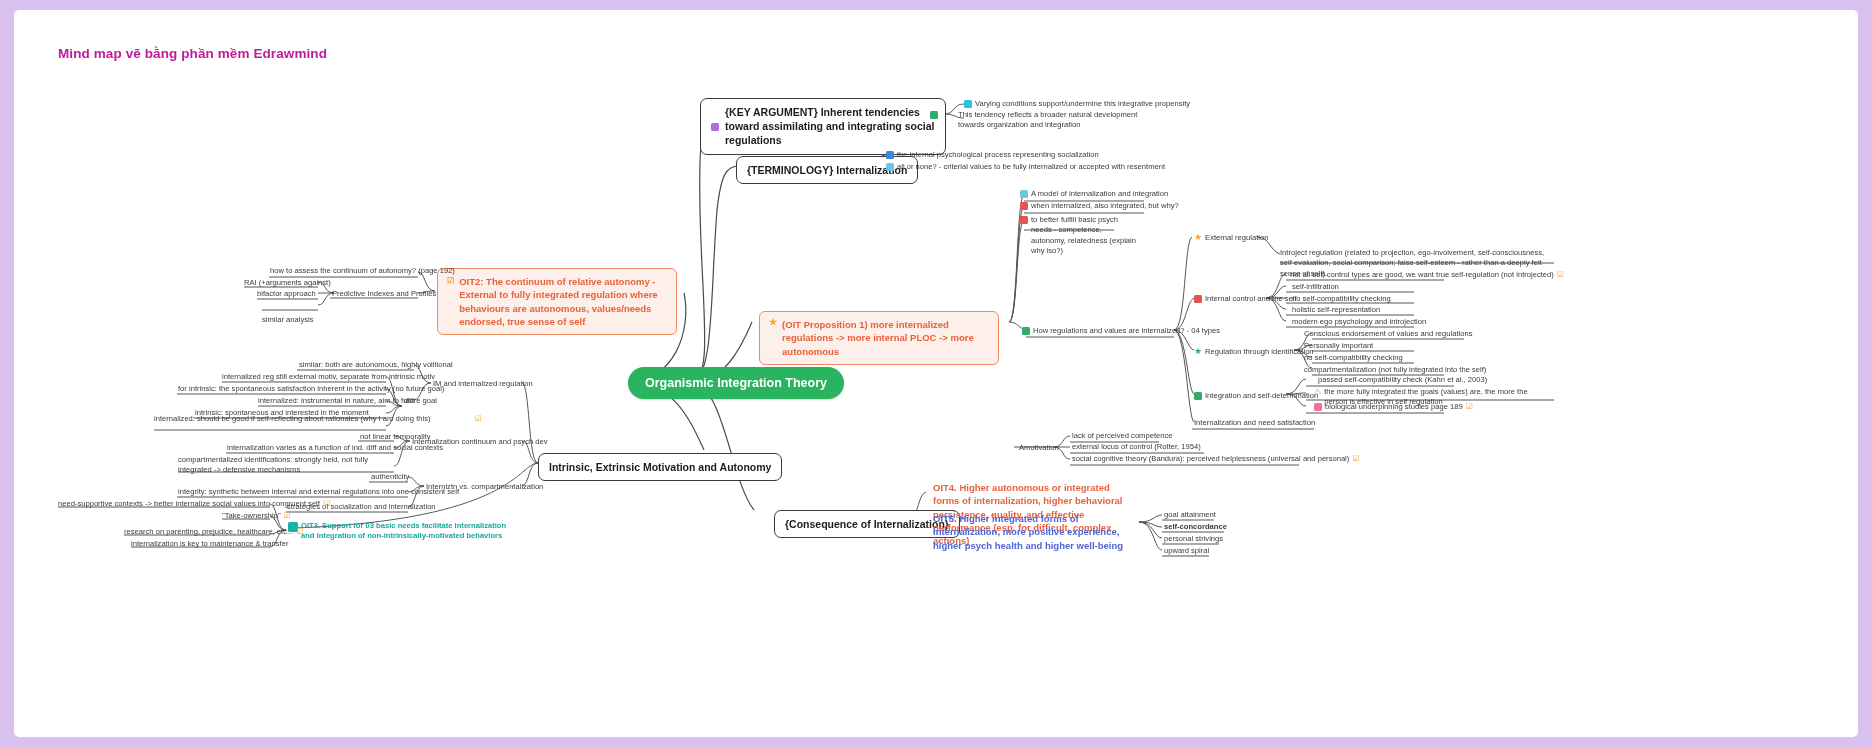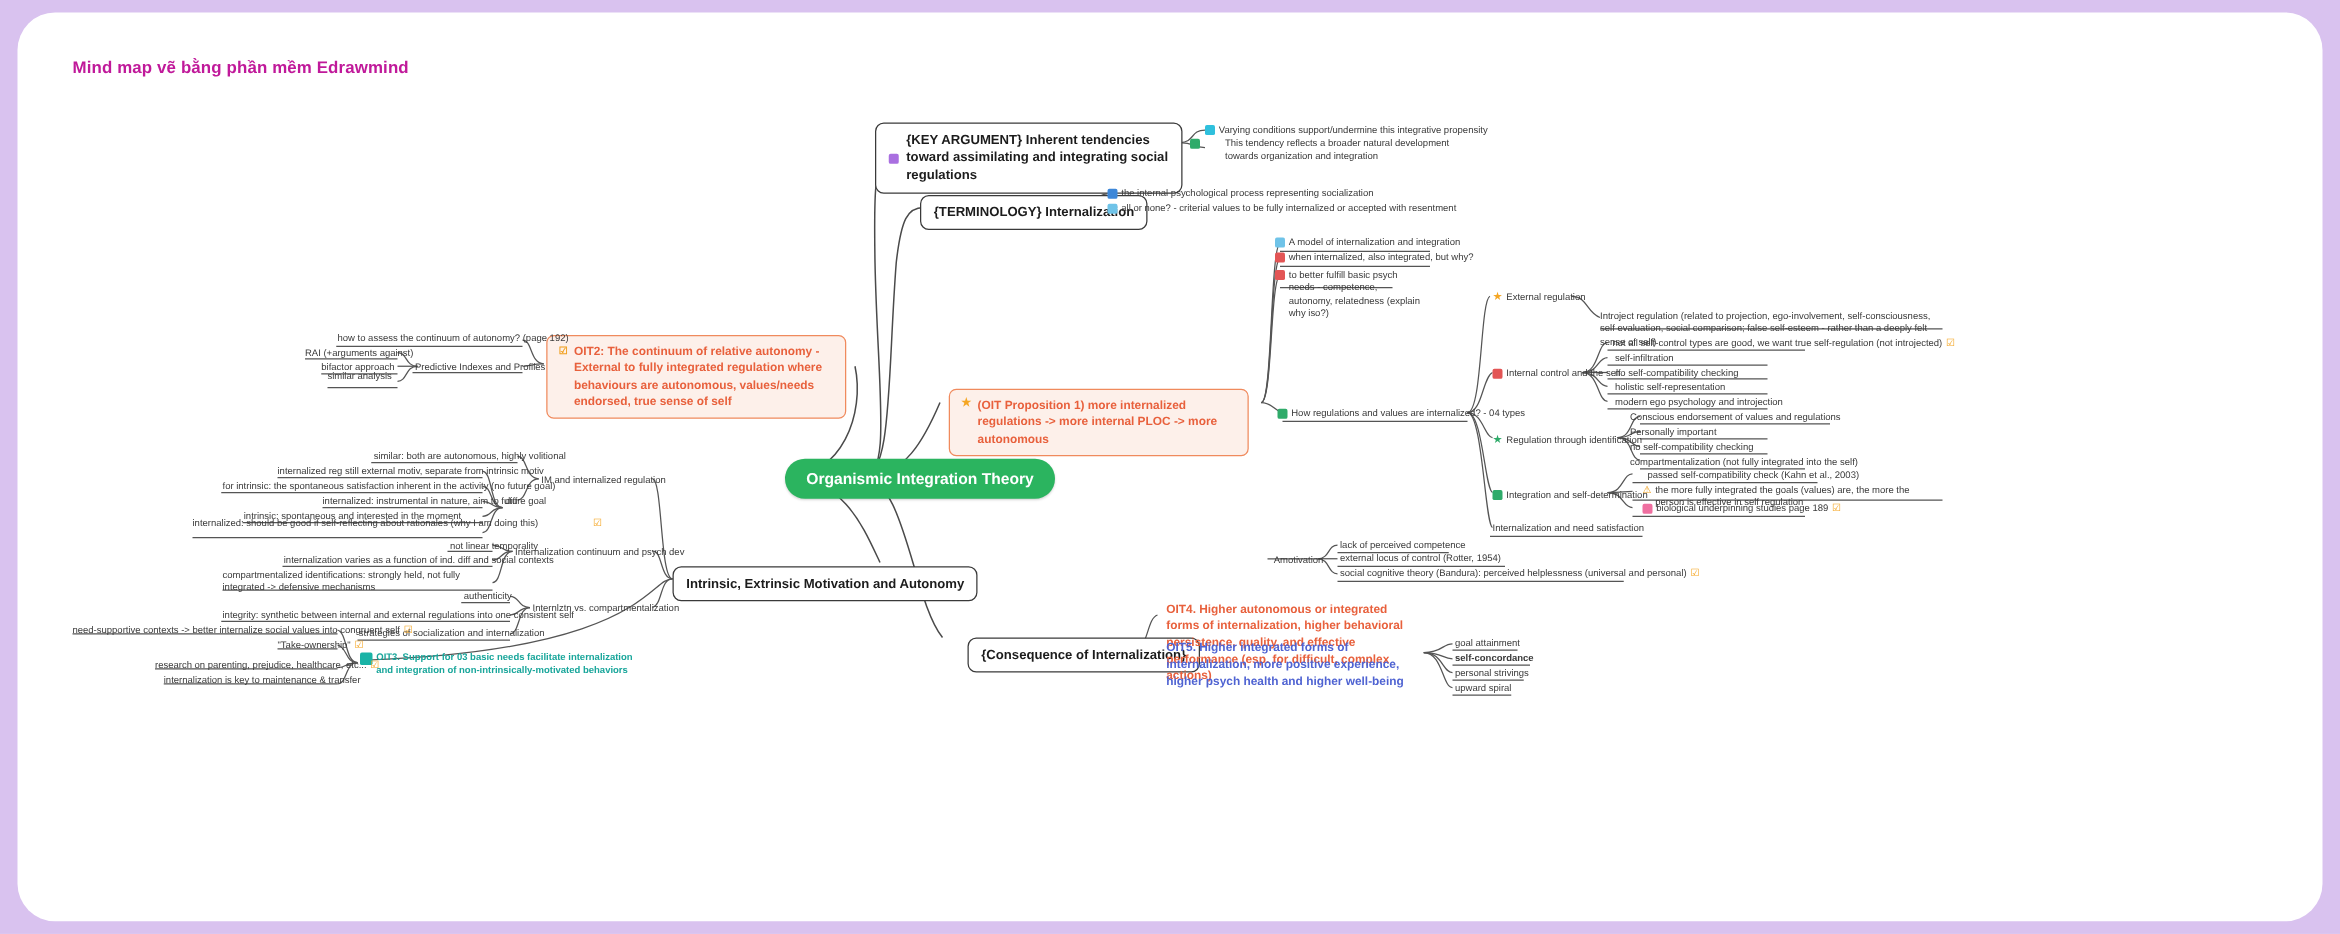--- a/index.html
+++ b/index.html
@@ -8,21 +8,21 @@
     width: 1872px; height: 747px;
     background: #d9c2ef;
     font-family: "Liberation Sans", sans-serif;
     overflow: hidden;
   }
   #canvas {
     position: absolute;
     left: 14px; top: 10px;
     width: 1844px; height: 727px;
     background: #ffffff;
-    border-radius: 30px;
+    border-radius: 5px;
   }
   #title {
     position: absolute;
     left: 44px; top: 36px;
     font-size: 13.5px;
     font-weight: bold;
     color: #c0199a;
     letter-spacing: .1px;
     white-space: nowrap;
   }
@@ -266,21 +266,21 @@
   <div class="node root" style="left:614px; top:357px;">Organismic Integration Theory</div>
 
   <div class="node boxed wrap" style="left:686px; top:88px; width:246px;">
     <span class="chip c-purple"></span>
     <span>{KEY ARGUMENT} Inherent tendencies toward assimilating and integrating social regulations</span>
   </div>
   <div class="node leaf wrap" style="left:950px; top:89px; width:230px;">
     <span class="chip c-cyan"></span>
     <span>Varying conditions support/undermine this integrative propensity</span>
   </div>
-  <div class="node leaf wrap" style="left:938px; top:100px; width:232px;gap:20px;">
+  <div class="node leaf wrap" style="left:916px; top:100px; width:232px;gap:20px;">
     <span class="chip c-green"></span>
     <span>This tendency reflects a broader natural development towards organization and integration</span>
   </div>
 
   <div class="node boxed" style="left:722px; top:146px;">
     <span>{TERMINOLOGY} Internalization</span>
   </div>
   <div class="node leaf" style="left:872px; top:140px;">
     <span class="chip c-blue"></span>
     <span>the internal psychological process representing socialization</span>
@@ -402,21 +402,21 @@
   </div>
   <div class="node leaf" style="left:318px; top:279px;">
     <span>Predictive Indexes and Profiles</span>
   </div>
   <div class="node leaf" style="left:230px; top:268px;">
     <span>RAI (+arguments against)</span>
   </div>
   <div class="node leaf" style="left:243px; top:279px;">
     <span>bifactor approach</span>
   </div>
-  <div class="node leaf" style="left:248px; top:286px;text-align:right;">
+  <div class="node leaf" style="left:248px; top:305px;text-align:right;">
     <span>similar analysis</span>
   </div>
 
   <div class="node boxed" style="left:524px; top:443px;">
     <span>Intrinsic, Extrinsic Motivation and Autonomy</span>
   </div>
 
   <div class="node leaf" style="left:419px; top:369px;">
     <span>IM and internalized regulation</span>
   </div>

